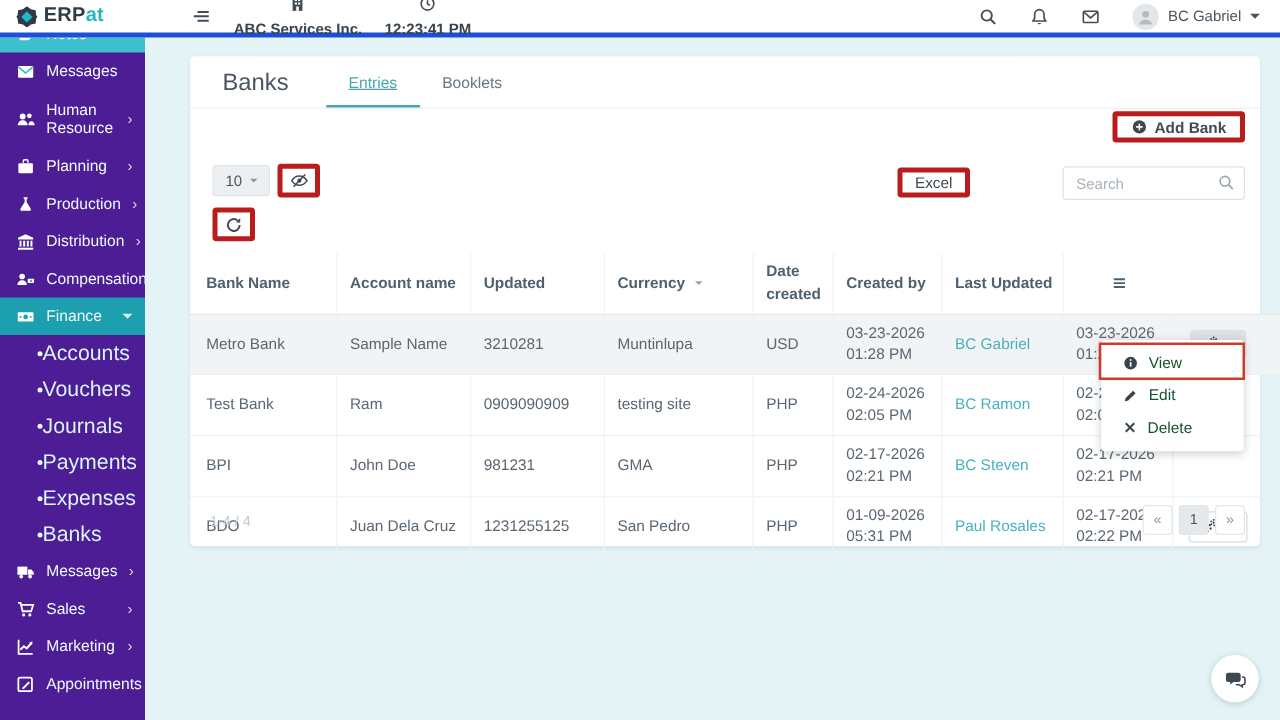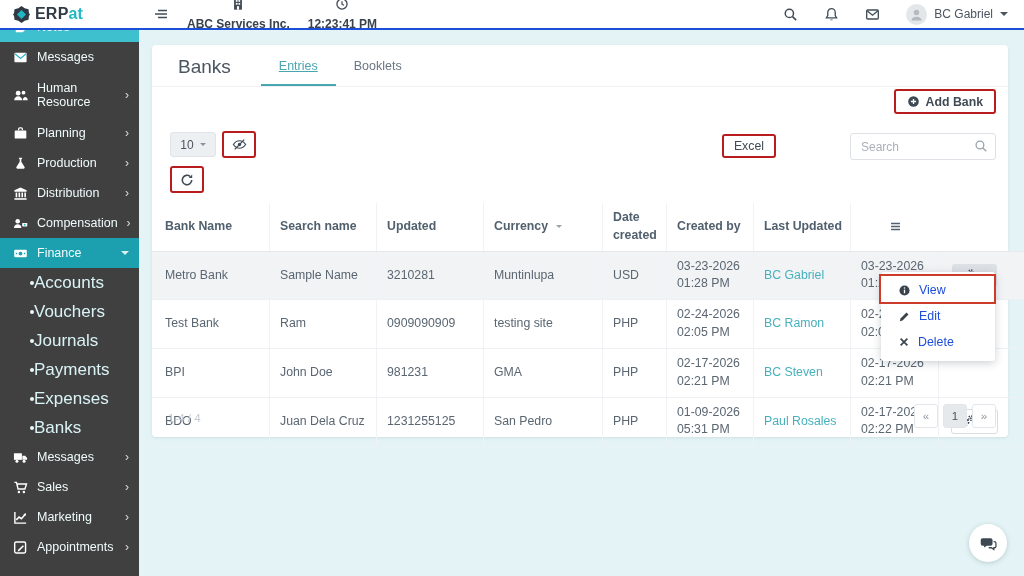--- a/index.html
+++ b/index.html
@@ -1,39 +1,39 @@
 <!DOCTYPE html>
 <html><head>
 <meta charset="utf-8">
 <style>
   * { margin:0; padding:0; box-sizing:border-box; }
   html,body { width:1024px; height:576px; overflow:hidden;
     font-family:"Liberation Sans", sans-serif; background:#e4f4f6; }
 
   
   .topbar { position:absolute; top:0; left:0; width:1024px; height:30px;
-    background:#fff; border-bottom:2px solid #1d4ed8; z-index:30;
+    background:#fff; border-bottom:4px solid #1d4ed8; z-index:30;
     display:flex; align-items:center; }
   .brand { width:139px; display:flex; align-items:center; gap:5px; padding-left:13px; }
   .brand-text { font-size:16px; font-weight:700; letter-spacing:.2px; }
   .brand-erp { color:#313b46; } .brand-at { color:#22b7c4; }
   .tb-icon { color:#414c57; display:inline-flex; }
   .tb-group { display:flex; align-items:center; gap:6px; color:#39434d;
     font-size:12px; font-weight:700;flex-direction:column; }
   .tb-left { display:flex; align-items:center; gap:18px; margin-left:14px; }
   .tb-right { margin-left:auto; display:flex; align-items:center; gap:26px; padding-right:16px; }
   .avatar { width:21px; height:21px; border-radius:50%; background:#e4e7ea;
     display:flex; align-items:center; justify-content:center; color:#b4bac0; overflow:hidden;}
   .user-menu { display:flex; align-items:center; gap:7px; font-size:12px; color:#4a5560; }
   .caret { width:0; height:0; border-left:4px solid transparent;
     border-right:4px solid transparent; border-top:4px solid currentColor; display:inline-block; }
 
   
-  .sidebar { position:absolute; top:30px; left:0; bottom:0; width:139px;
-    background:#404040; overflow:hidden; z-index:20; }
+  .sidebar { position:absolute; top:30px; left:0; bottom:0; width:116px;
+    background:#4c1d95; overflow:hidden; z-index:20; }
   .sb-scroll { margin-top:-18px; }
   .sb-item { height:30px; display:flex; align-items:center; gap:9px;
     padding:0 10px 0 13px; color:#f0fbfc; font-size:12.5px; cursor:pointer; }
   .sb-item .ic { display:inline-flex; width:15px; justify-content:center; flex:none; color:#ffffff; }
   .sb-item .lbl { flex:1; line-height:1.15; }
   .sb-chev { font-size:12px; color:rgba(255,255,255,.8); }
   .sb-notes { background:#3fc0ce; }
   .sb-hr { height:46px; }
   .sb-active { background:#1c9fae; }
   .sb-sub { height:29px; display:flex; align-items:center; 
@@ -45,21 +45,21 @@
   .card { position:absolute; left:13px; top:15px; width:856px; height:392px;
     background:#fff; border-radius:4px; box-shadow:0 1px 3px rgba(30,60,70,.10); }
 
   .card-head { height:42px; border-bottom:1px solid #eef1f3; display:flex; }
   .page-title { font-size:19px; color:#4a5560; padding:11px 0 0 26px; }
   .tabs { display:flex; margin-left:30px; }
   .tab { padding:14px 18px 0; font-size:12.5px; color:#6a7684; cursor:pointer; }
   .tab.active { color:#49a5ae; border-bottom:2px solid #49a5ae;text-decoration:underline; }
 
   .btn { display:inline-flex; align-items:center; gap:6px; background:#fff;
-    border:2px solid #b91c1c; border-radius:3px; color:#404b55; font-size:12.3px;
+    border:4px solid #b91c1c; border-radius:3px; color:#404b55; font-size:12.3px;
     cursor:pointer; justify-content:center; }
   .add-btn { position:absolute; right:12px; top:44px; height:25px; padding:0 11px; font-weight:600;}
   .excel-btn { position:absolute; right:232px; top:89px; height:24px; padding:0 10px; }
   .eye-btn { position:absolute; left:70px; top:86px; width:34px; height:27px; }
   .refresh-btn { position:absolute; left:18px; top:121px; width:34px; height:27px; }
   .pagesize { position:absolute; left:18px; top:87px; width:46px; height:25px;
     background:#edf0f2; border:1px solid #e0e4e8; border-radius:3px;
     display:flex; align-items:center; justify-content:center; gap:6px;
     font-size:12px; color:#4a5560; cursor:pointer; }
   .pagesize .caret { border-top-width:3.5px; border-left-width:3.5px; border-right-width:3.5px; color:#8b949d;}
@@ -88,21 +88,21 @@
   .gear-btn { display:inline-flex; align-items:center; gap:6px; padding:4px 8px;
     border-radius:3px; color:#39434c; cursor:pointer; }
   .gear-open { background:#dde1e6; }
   .gear-plain { background:#fff; border:1px solid #d8dde2; }
 
   
   .menu-panel { position:absolute; left:729px; top:227px; width:114px;
     background:#fff; border-radius:3px; box-shadow:0 2px 8px rgba(20,40,50,.22);
     padding:5px 0 6px; z-index:10; }
   .mi { height:26px; display:flex; align-items:center; gap:8px; padding-left:17px;
-    font-size:12.4px; color:#1d4ed8; cursor:pointer; position:relative; }
+    font-size:12.4px; color:#14532d; cursor:pointer; position:relative; }
   .mi .ic { color:#39434c; display:inline-flex; }
   .hl-box { position:absolute; left:-2px; top:2px; width:117px; height:30px;
     border:2px solid #cd3c2b; z-index:11; pointer-events:none; }
 
   
   .range { position:absolute; left:16px; top:367px; font-size:11.5px; color:#c3cad1; }
   .pager { position:absolute; right:12px; top:359px; display:flex; gap:5px; }
   .pg { width:24px; height:24px; display:flex; align-items:center; justify-content:center;
     font-size:11.5px; color:#8d969f; background:#fff; border:1px solid #e2e6ea;
     border-radius:3px; cursor:pointer; }
@@ -401,21 +401,21 @@
         <svg width="14" height="14" viewBox="0 0 16 16">
             <circle cx="6.8" cy="6.8" r="4.4" fill="none" stroke="currentColor" stroke-width="1.5"></circle>
             <path d="M10.2 10.2L14 14" stroke="currentColor" stroke-width="1.6"></path>
           </svg>
       </span>
     </div>
 
     <div class="table">
       <div class="trow thead">
         <div class="c">Bank Name</div>
-        <div class="c">Search name</div>
+        <div class="c">Account name</div>
         <div class="c">Updated</div>
         <div class="c">
             <span>Currency</span>
             <span class="caret sortc"></span>
           </div>
         <div class="c">Date created</div>
         <div class="c">Created by</div>
         <div class="c">Last Updated</div>
         <div class="c center">
           <span style="display:inline-flex;color:#51606e">

